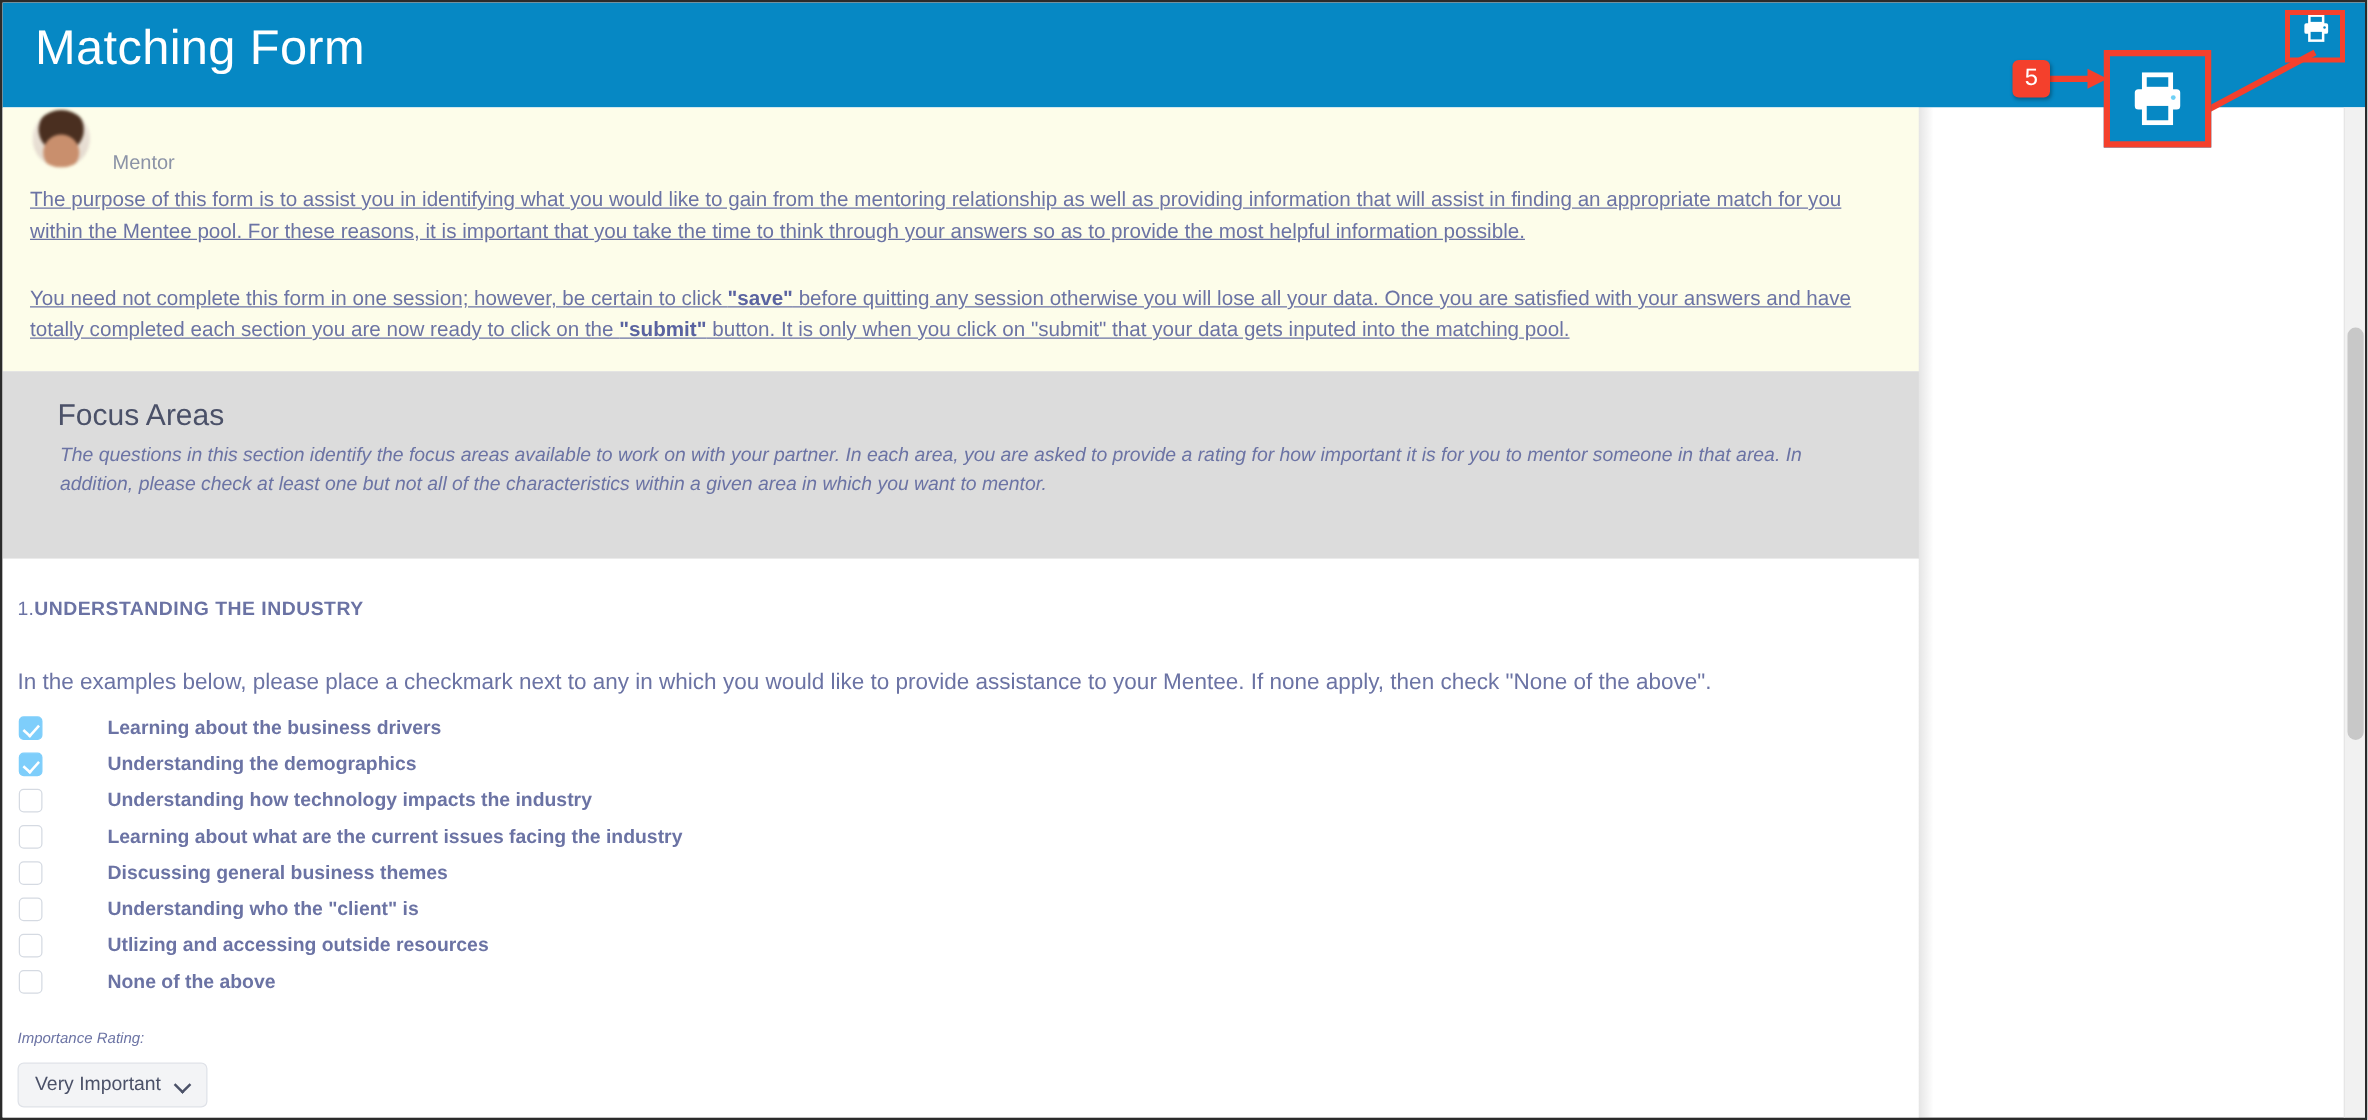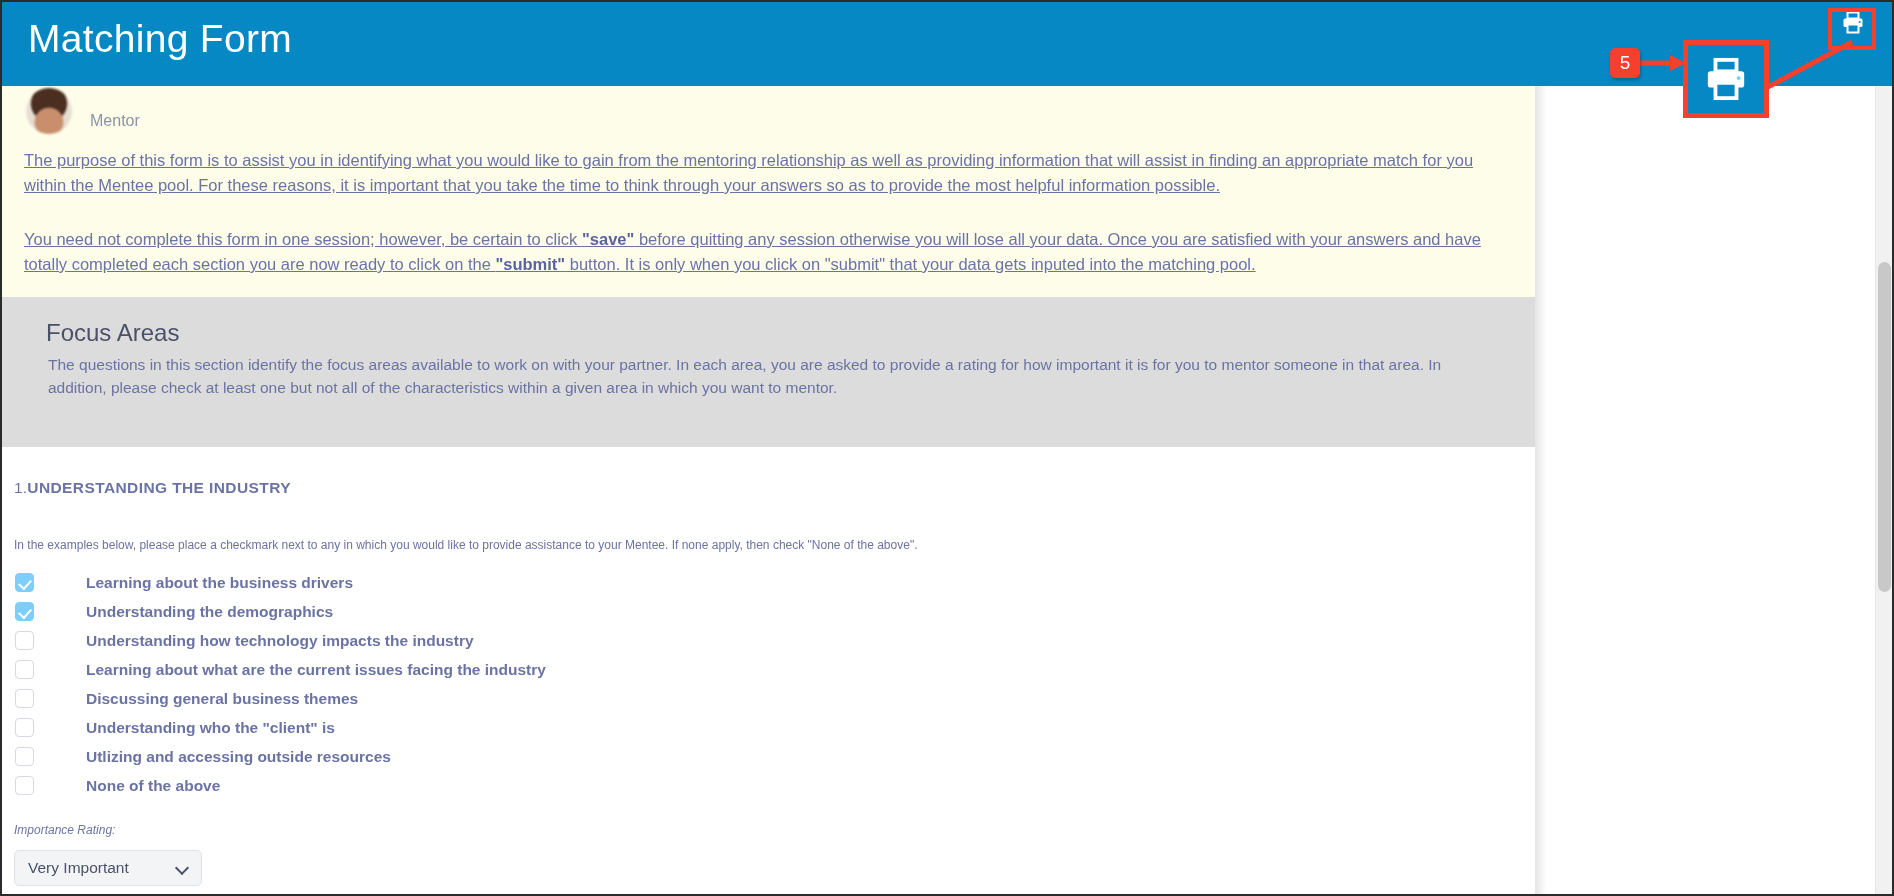--- a/index.html
+++ b/index.html
@@ -99,21 +99,21 @@
     background:
       radial-gradient(circle at 50% 74%, #c98f6d 0 34%, rgba(201,143,109,0) 36%),
       radial-gradient(circle at 50% 34%, #4a2f20 0 46%, rgba(74,47,32,0) 49%),
       radial-gradient(circle at 50% 44%, #d7a57f 0 30%, rgba(215,165,127,0) 34%),
       linear-gradient(#efe7dd, #e2d8cc);
     filter: blur(1.3px);
     flex: 0 0 auto;
   }
   .user-meta {
     margin-left: 18px;
-    padding-top: 2px;
+    padding-top: 12px;
   }
   .user-name {
     font-size: 15px;
     font-weight: 700;
     color: #9aa0ad;
     filter: blur(3.2px);
     height: 18px;
     line-height: 18px;
     letter-spacing: .4px;
   }
@@ -149,41 +149,42 @@
     line-height: 28px;
     margin: 0 0 6px 0;
   }
   .focus-desc {
     font-size: 15.5px;
     line-height: 23px;
     color: #6b73a4;
     margin: 0;
     padding-left: 2px;
     max-width: 1440px;
+    font-style: italic;
   }
 
   
   .question-block {
     background: #ffffff;
     width: 1533px;
     box-sizing: border-box;
     padding: 30px 22px 10px 12px;
   }
   .q-heading {
     font-size: 15.5px;
     color: #6b73a4;
     line-height: 22px;
     margin: 0 0 34px 0;
     letter-spacing: .2px;
   }
   .q-heading .q-num { font-weight: 400; }
   .q-heading .q-text { font-weight: 700; letter-spacing: .4px; }
 
   .q-instructions {
-    font-size: 12px;
+    font-size: 18px;
     line-height: 24px;
     color: #6b73a4;
     margin: 0 0 11px 0;
   }
 
   .option-row {
     display: flex;
     align-items: center;
     height: 29px;
     margin: 0;
@@ -226,21 +227,21 @@
 
   .rating-label {
     margin-top: 19px;
     font-size: 12px;
     color: #6b73a4;
     line-height: 22px;
     font-style: italic;
   }
   .rating-select {
     margin-top: 9px;
-    width: 188px;
+    width: 152px;
     height: 36px;
     box-sizing: border-box;
     background: #f3f4f6;
     border: 1px solid #dfe2e8;
     border-radius: 5px;
     display: flex;
     align-items: center;
     padding: 0 10px 0 13px;
     justify-content: space-between;
   }

